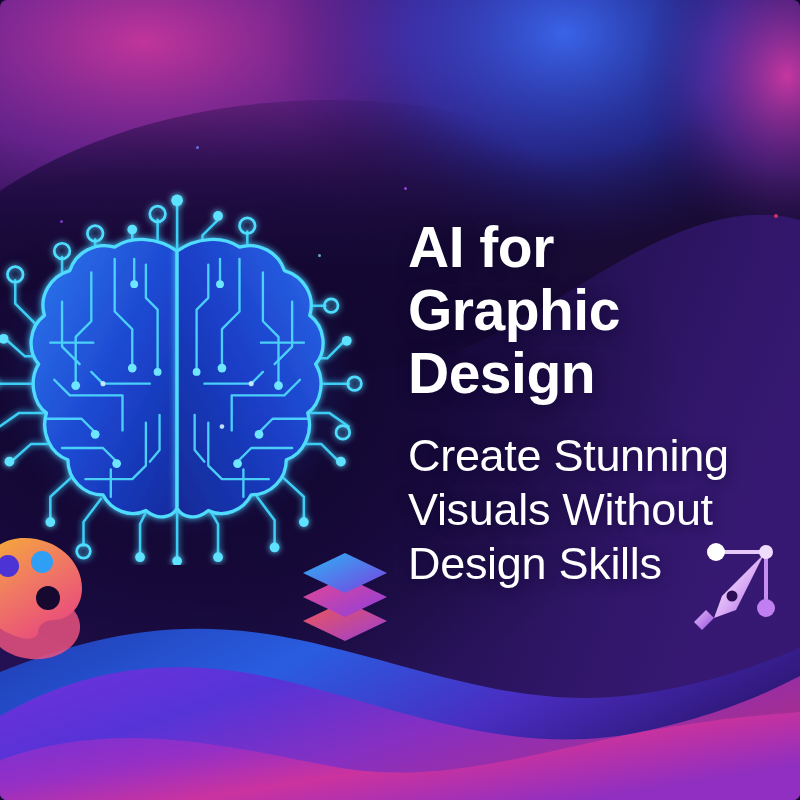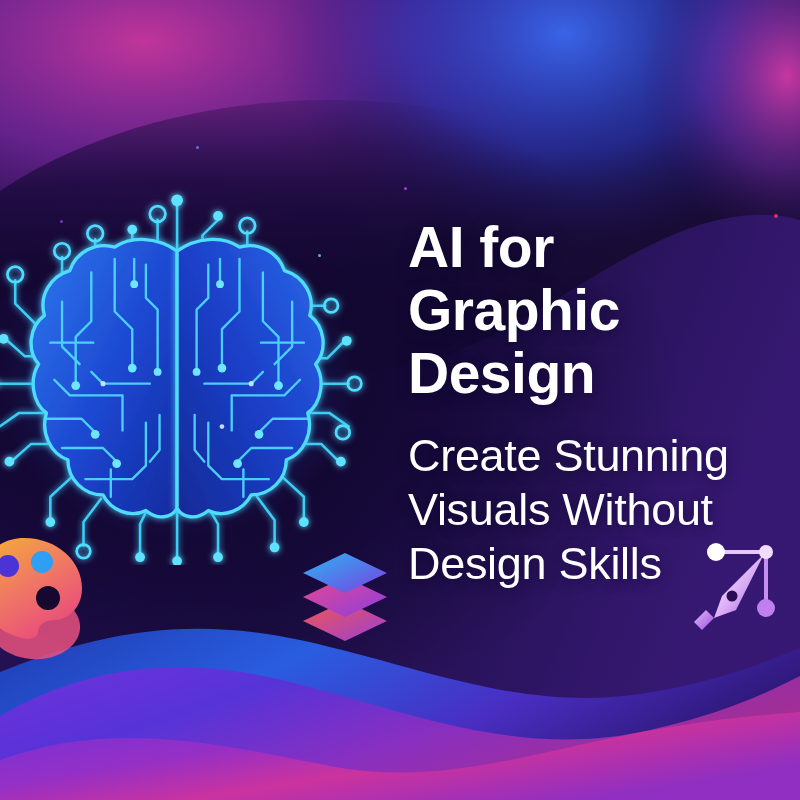--- a/index.html
+++ b/index.html
@@ -5,20 +5,21 @@
 <style>
   * { margin:0; padding:0; box-sizing:border-box; }
   html,body { width:800px; height:800px; overflow:hidden; background:#12082b; }
   body { font-family:"Liberation Sans", sans-serif; }
 
   #stage {
     position:relative;
     width:800px; height:800px;
     overflow:hidden;
     background:#140a2e;
+    border-radius:7px;
   }
 
   
   .bg-layer { position:absolute; inset:0; }
   .bg-svg { position:absolute; inset:0; width:800px; height:800px; display:block; }
 
   
   #brain-art {
     position:absolute;
     left:-14px; top:175px;

